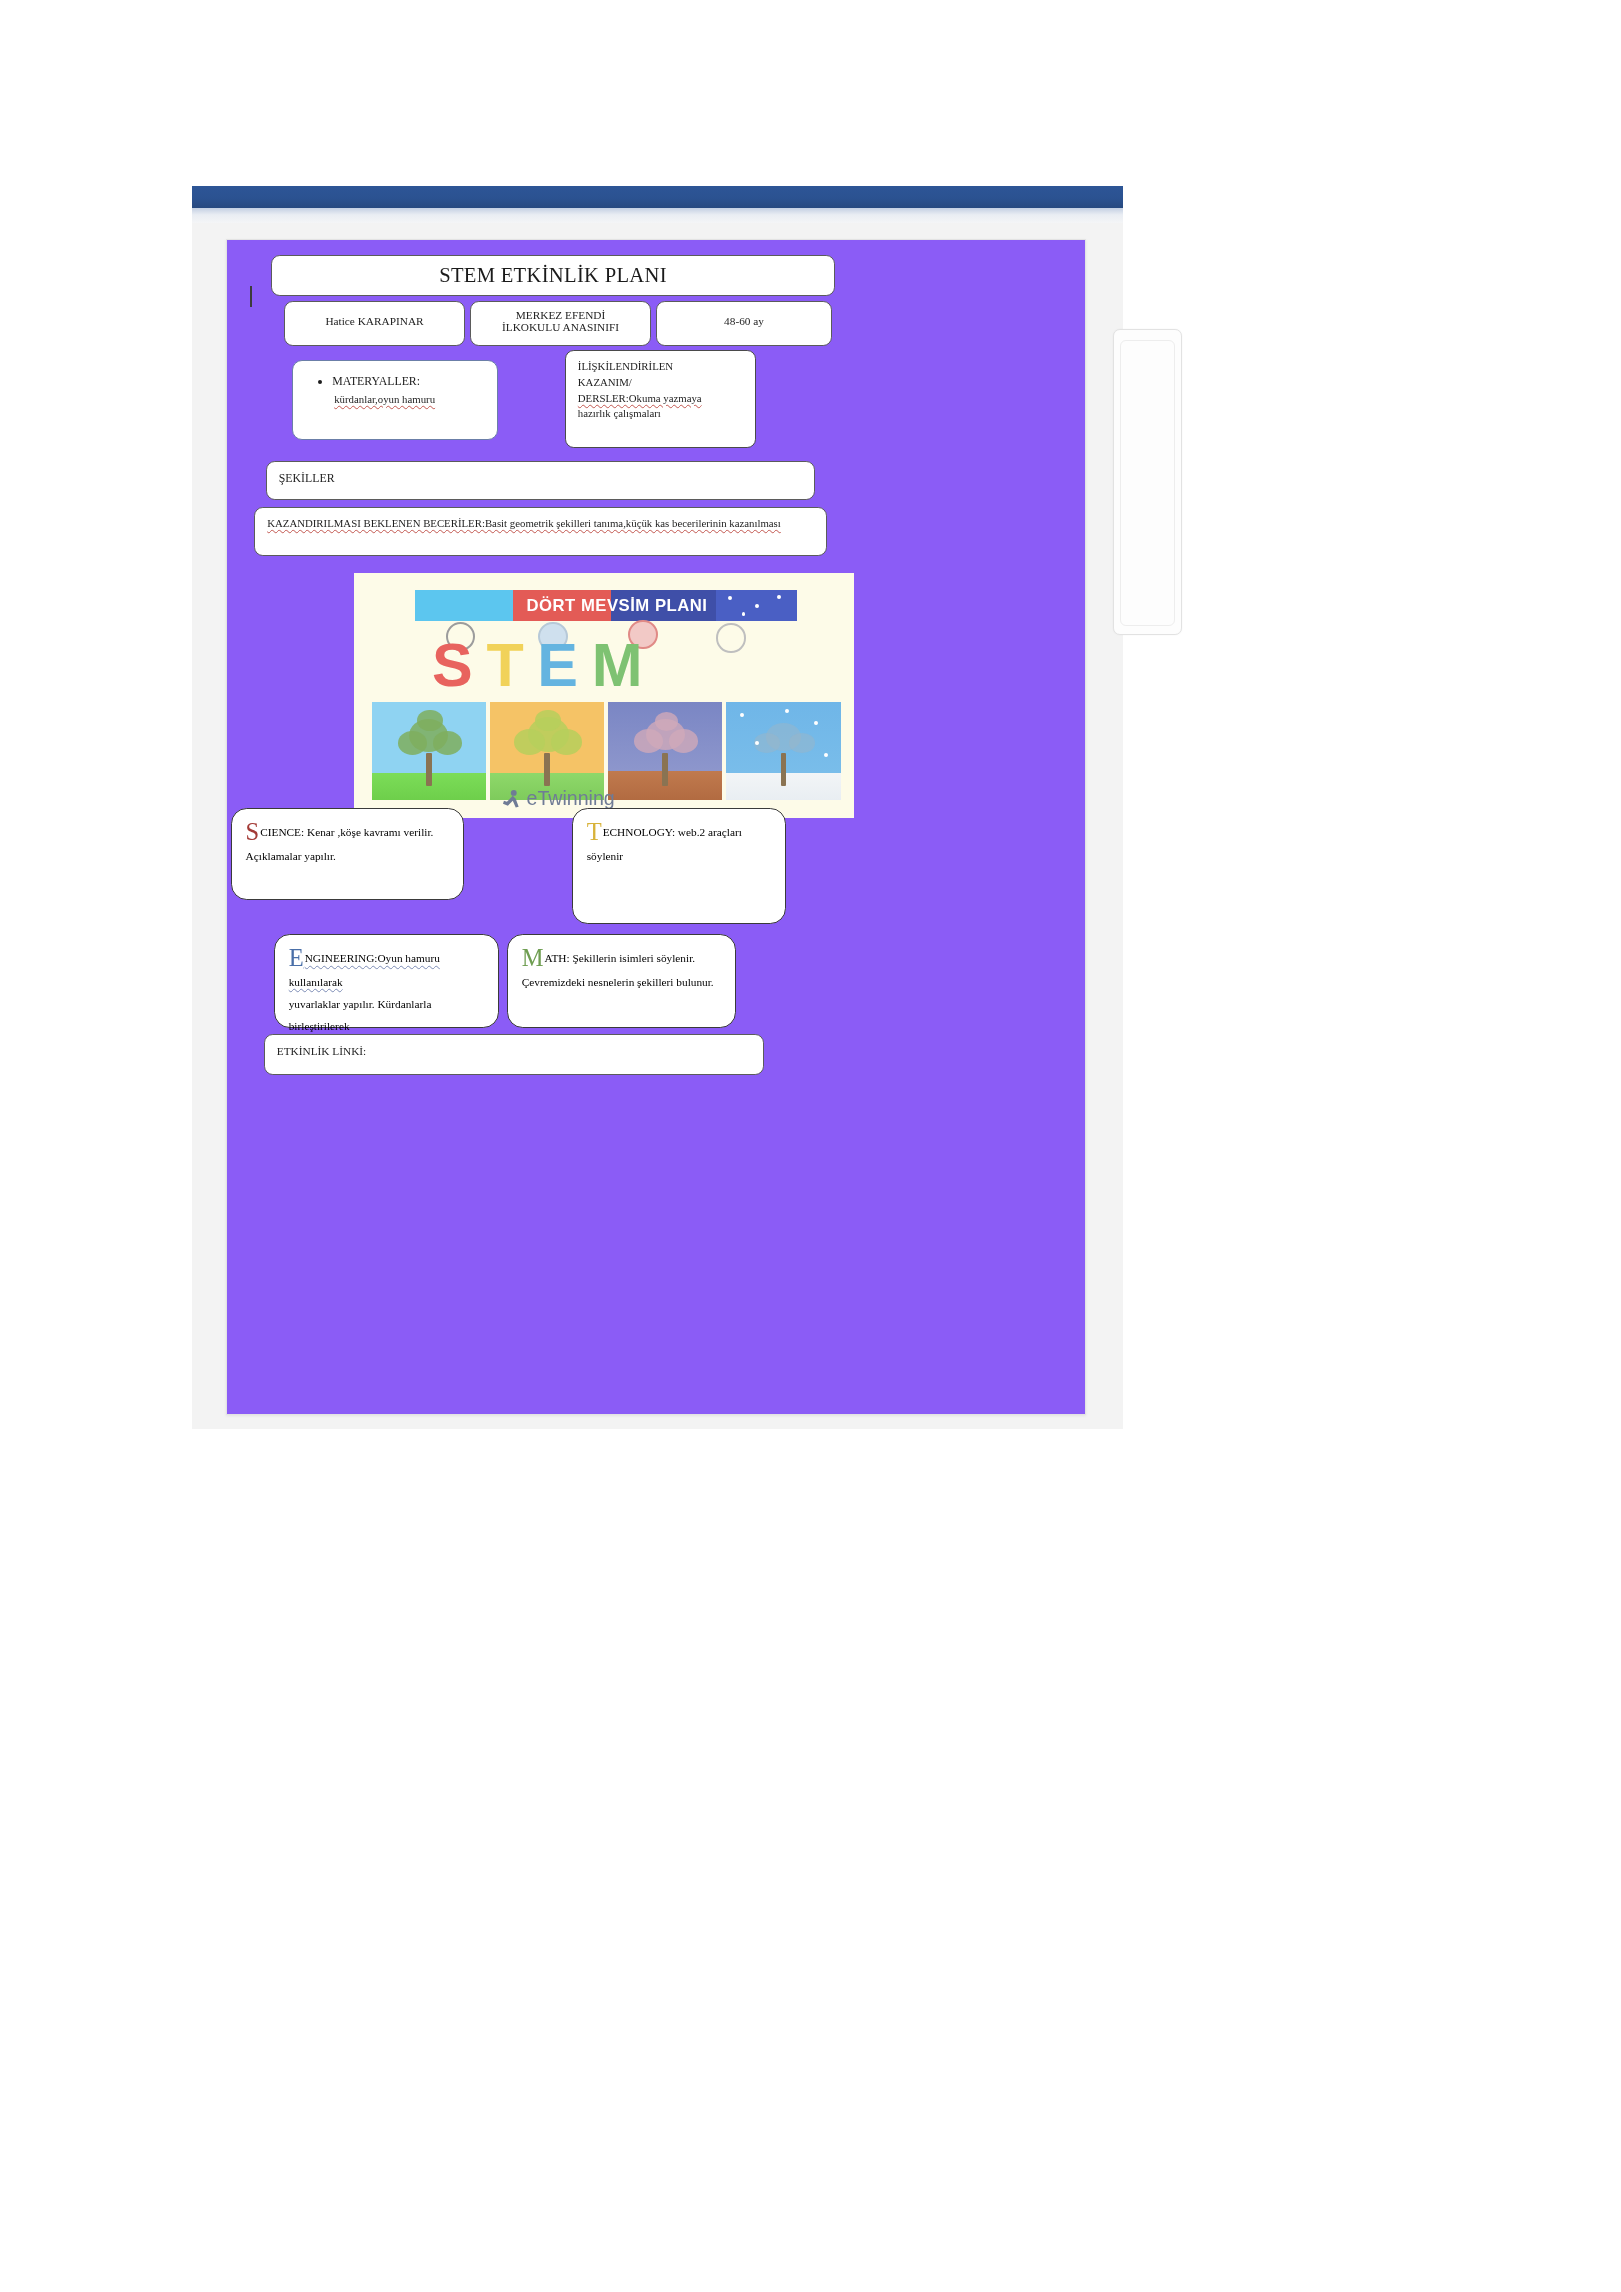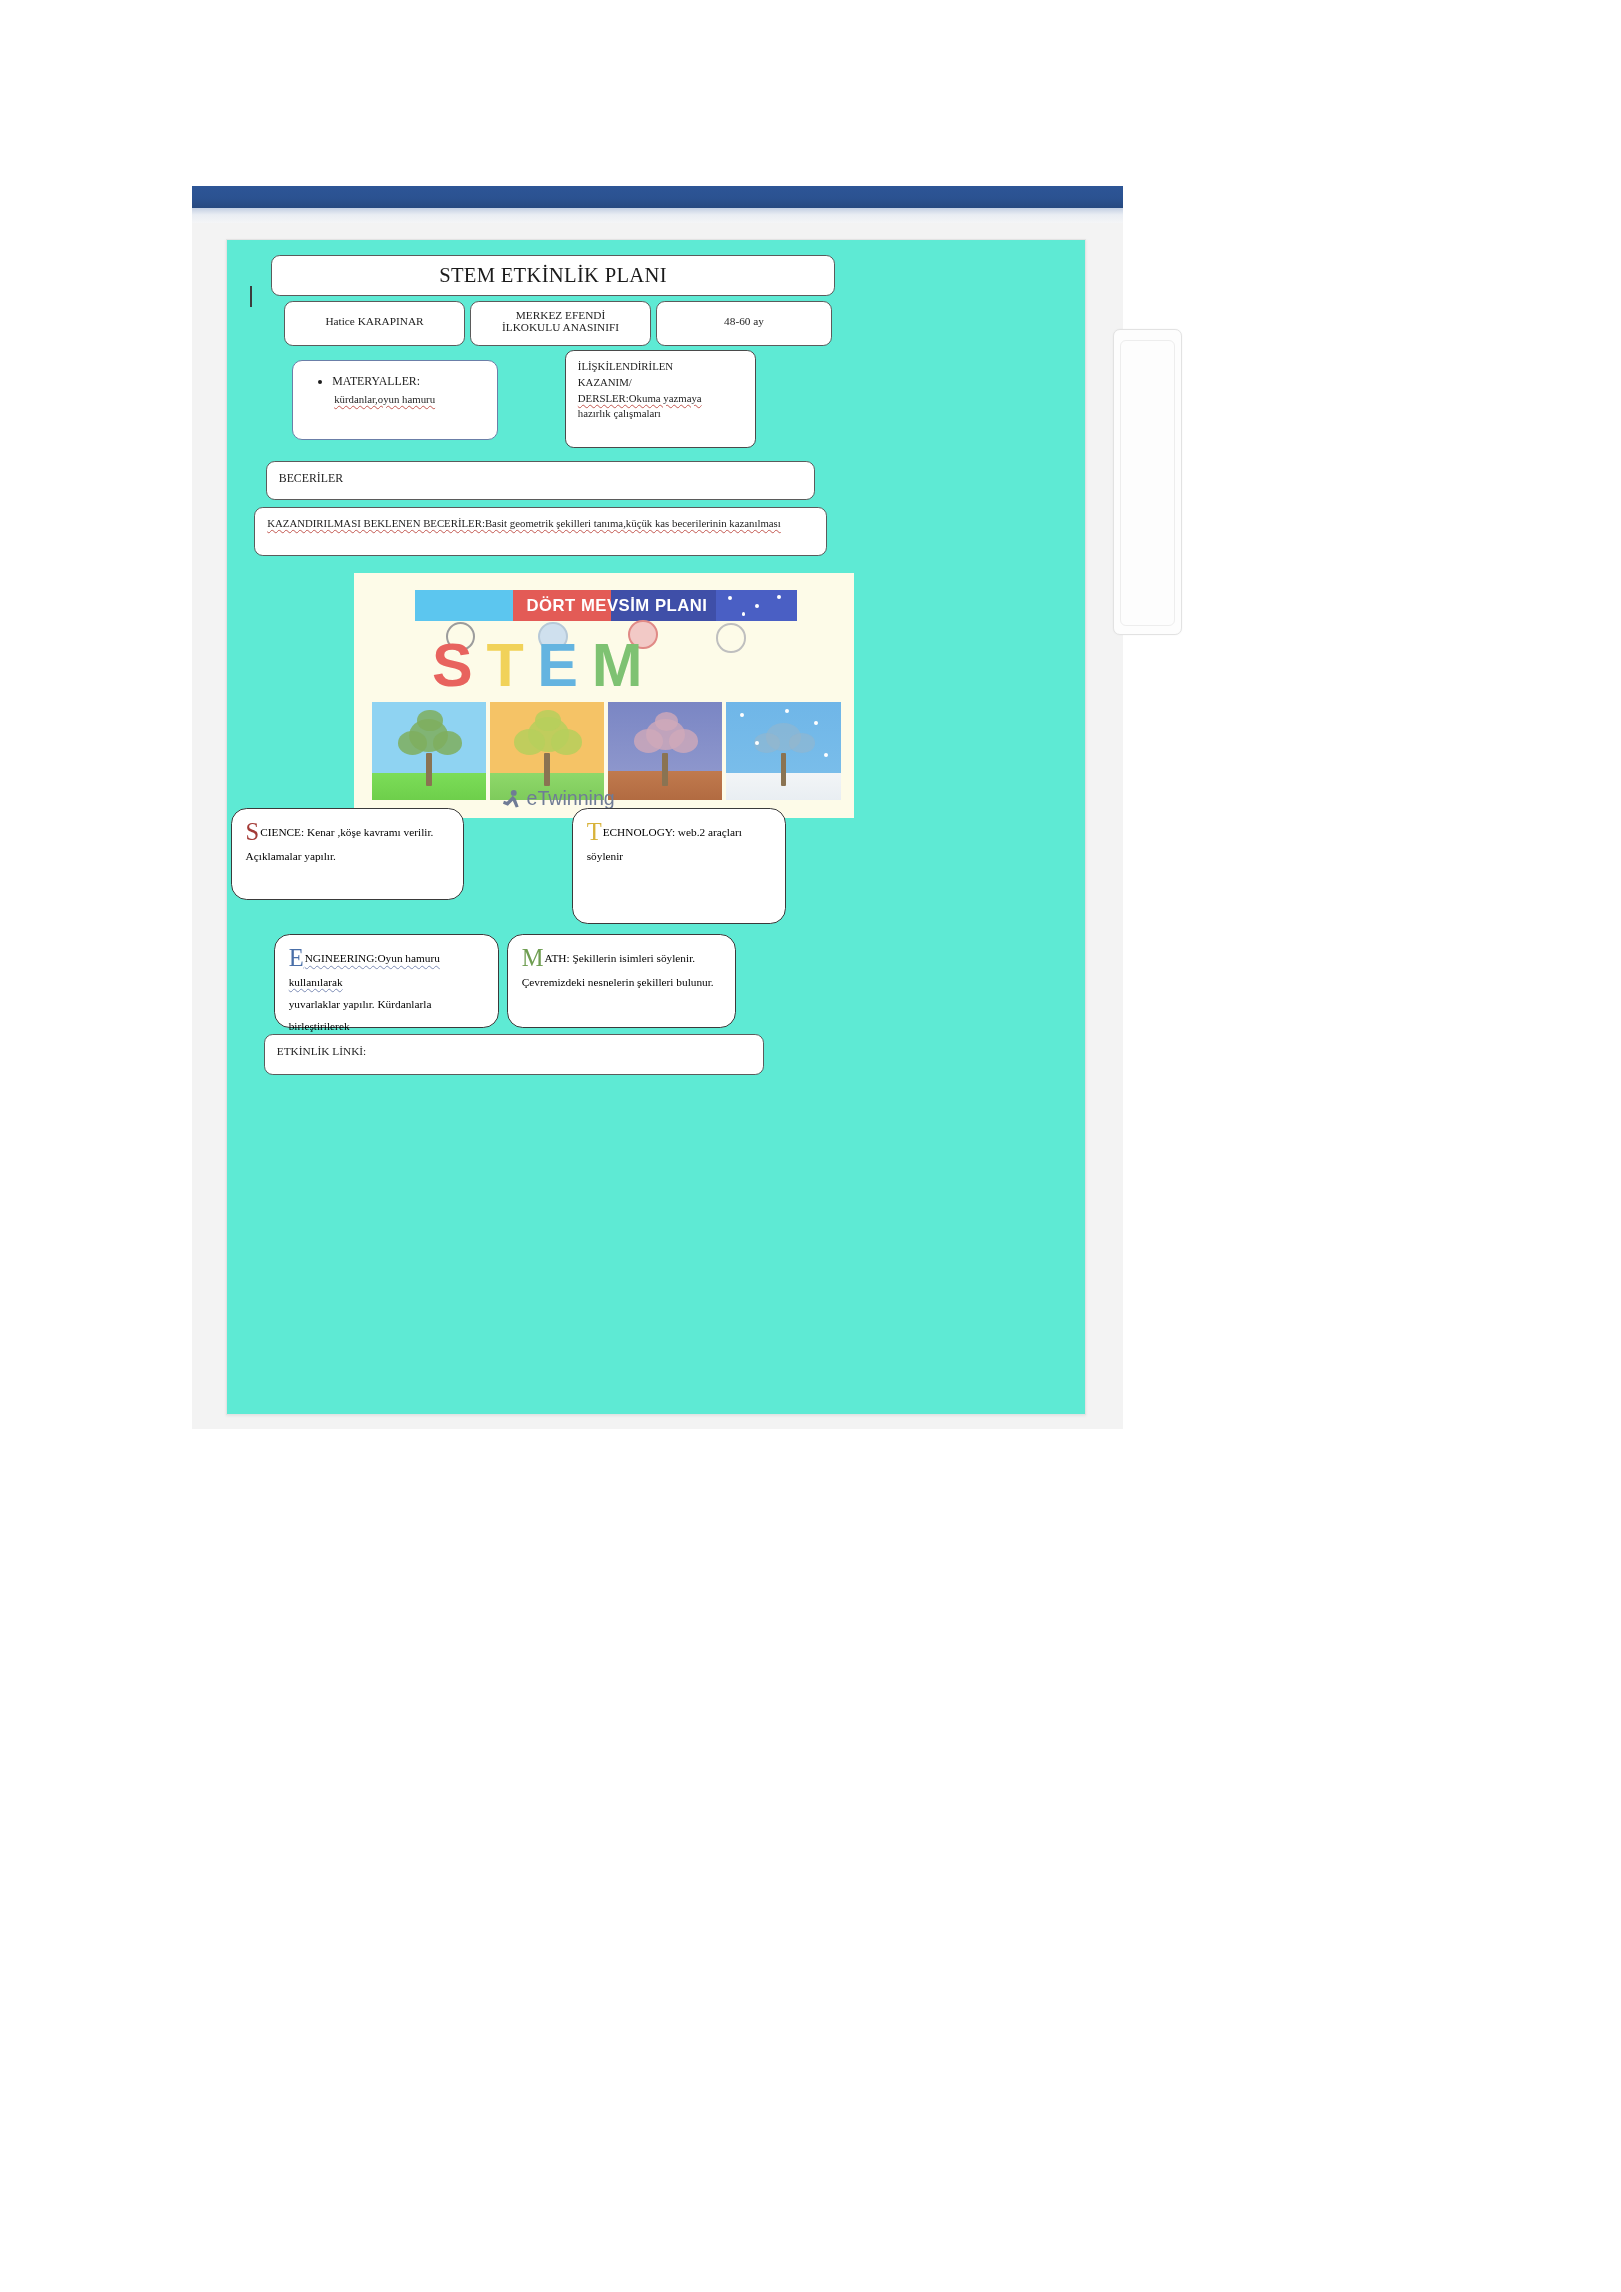--- a/index.html
+++ b/index.html
@@ -18,21 +18,21 @@
 
   
   .side-panel{position:absolute;left:921px;top:106px;width:67px;height:304px;
               background:#fdfdfd;border:1px solid #e2e2e2;border-radius:6.9px;
               box-shadow:0 0 2px rgba(0,0,0,.05);}
   .side-panel-inner{position:absolute;left:5.9px;top:9.8px;width:53px;height:284px;
               border:1px solid #ededed;border-radius:5.9px;}
 
   
   .page{position:absolute;left:34px;top:15.7px;width:858px;height:1174px;
-        background:#5eead4;border:1px solid #e3e3e3;
+        background:#8b5cf6;border:1px solid #e3e3e3;
         box-shadow:0 1px 2.9px rgba(0,0,0,.07);}
 
   .caret{position:absolute;left:22.5px;top:46px;width:2px;height:21.6px;background:#3c3c3c;}
 
   
   .rbox{position:absolute;border:1px solid #5b5b5b;border-radius:8.8px;background:#fff;
         box-sizing:border-box;color:#1d1d1d;}
 
   .title-box{left:44px;top:15.7px;width:564px;height:41px;}
   .title-box .txt{position:absolute;left:0;right:0;top:7.8px;text-align:center;
@@ -176,21 +176,21 @@
       <div class="rbox kaz-box">
         <div class="kaz-txt">
           <div>İLİŞKİLENDİRİLEN</div>
           <div>KAZANIM/</div>
           <div class="wavy">DERSLER:Okuma yazmaya</div>
           <div>hazırlık çalışmaları</div>
         </div>
       </div>
 
       <div class="rbox sek-box">
-        <div class="txt">BECERİLER</div>
+        <div class="txt">ŞEKİLLER</div>
       </div>
 
       <div class="rbox bec-box">
         <div class="txt wavy">KAZANDIRILMASI BEKLENEN BECERİLER:Basit geometrik şekilleri tanıma,küçük kas becerilerinin kazanılması</div>
       </div>
 
       <div class="picture">
         <div class="pic-strip">
           <div class="seg s1"></div>
           <div class="seg s2"></div>

